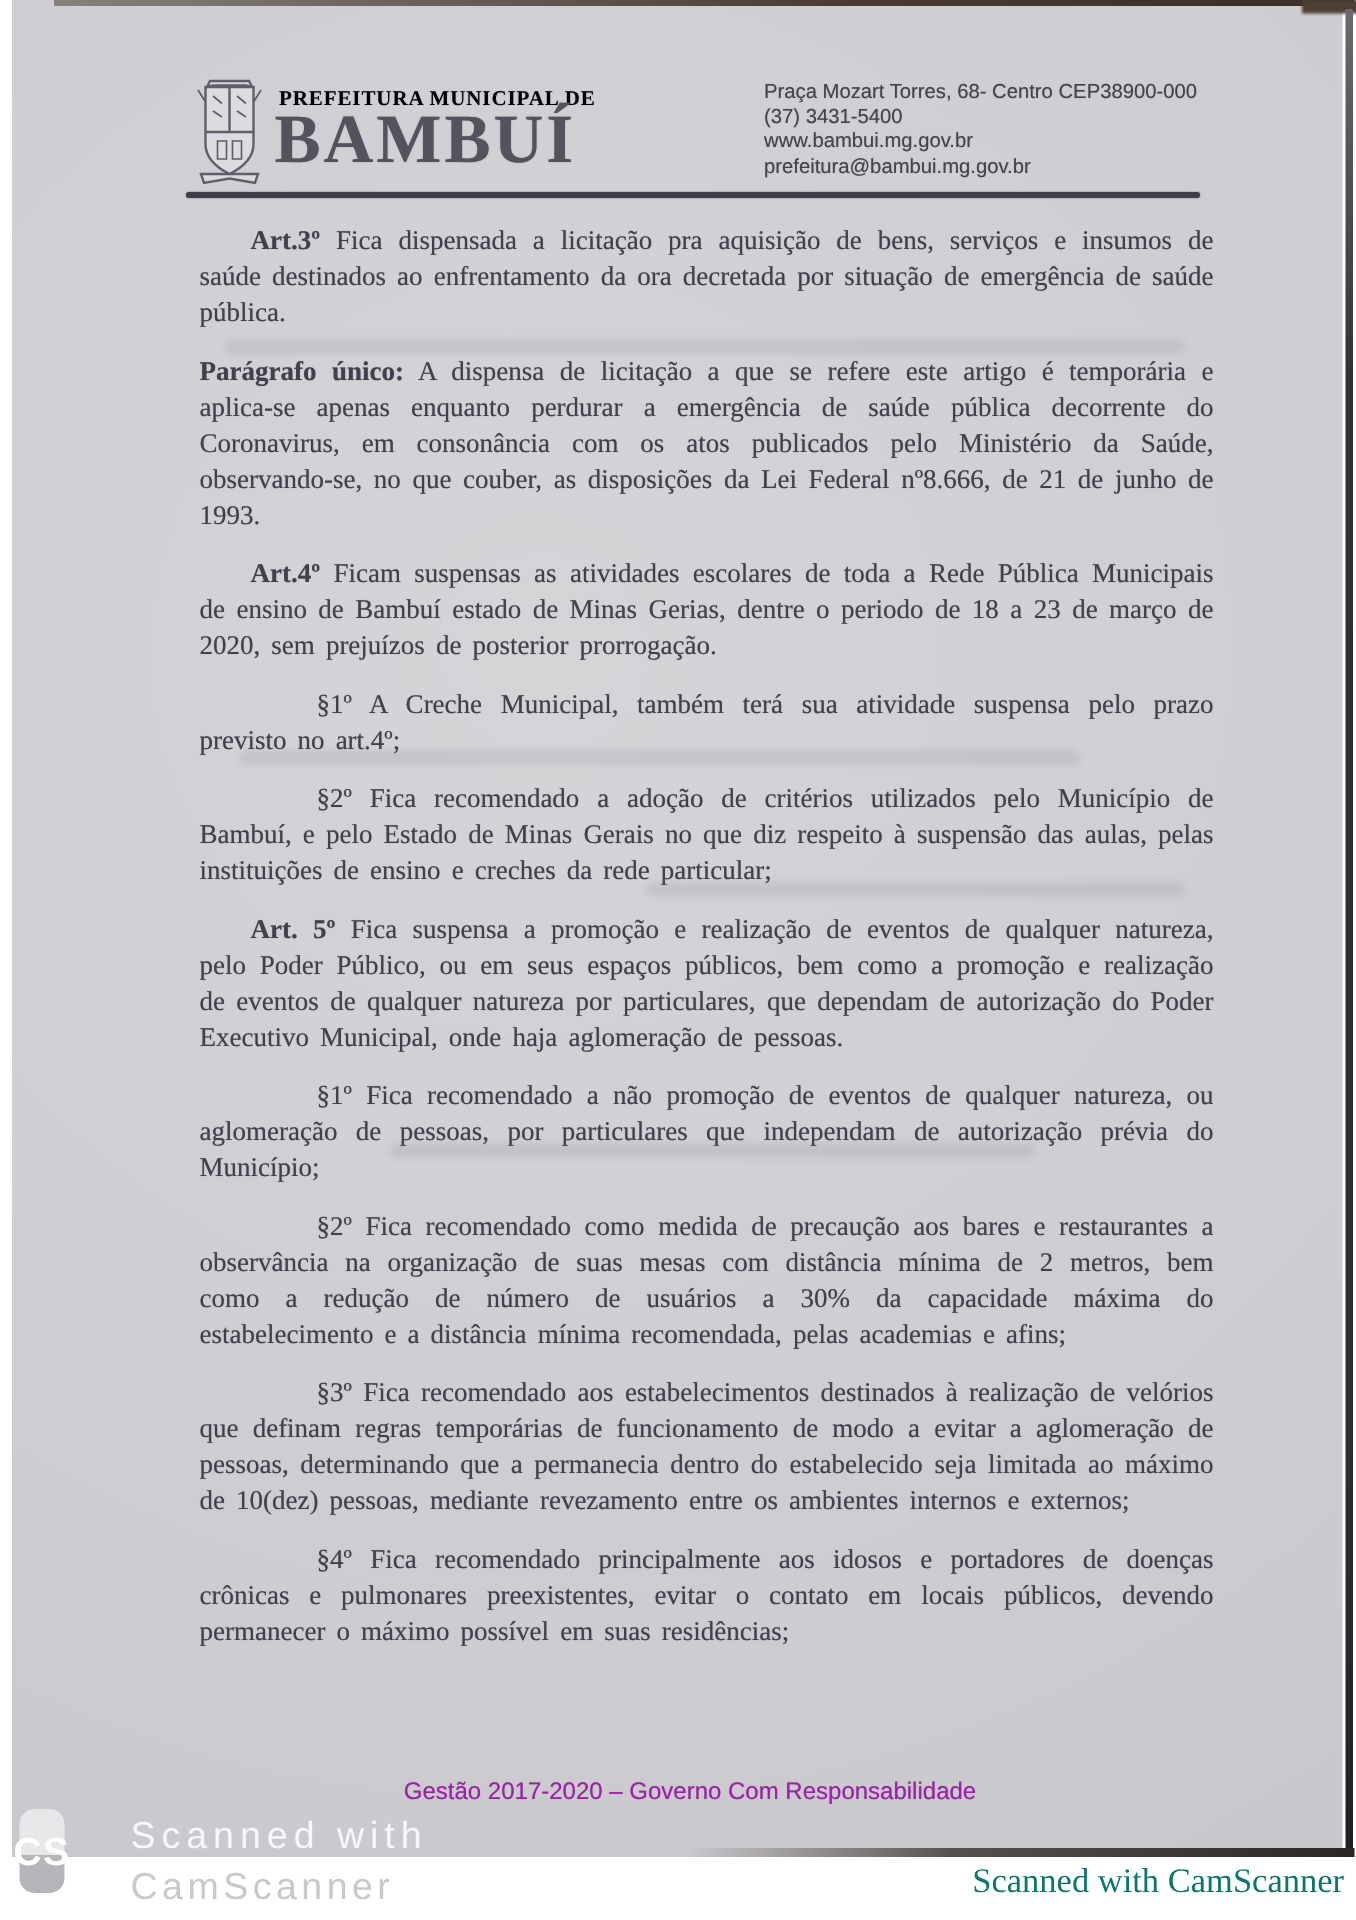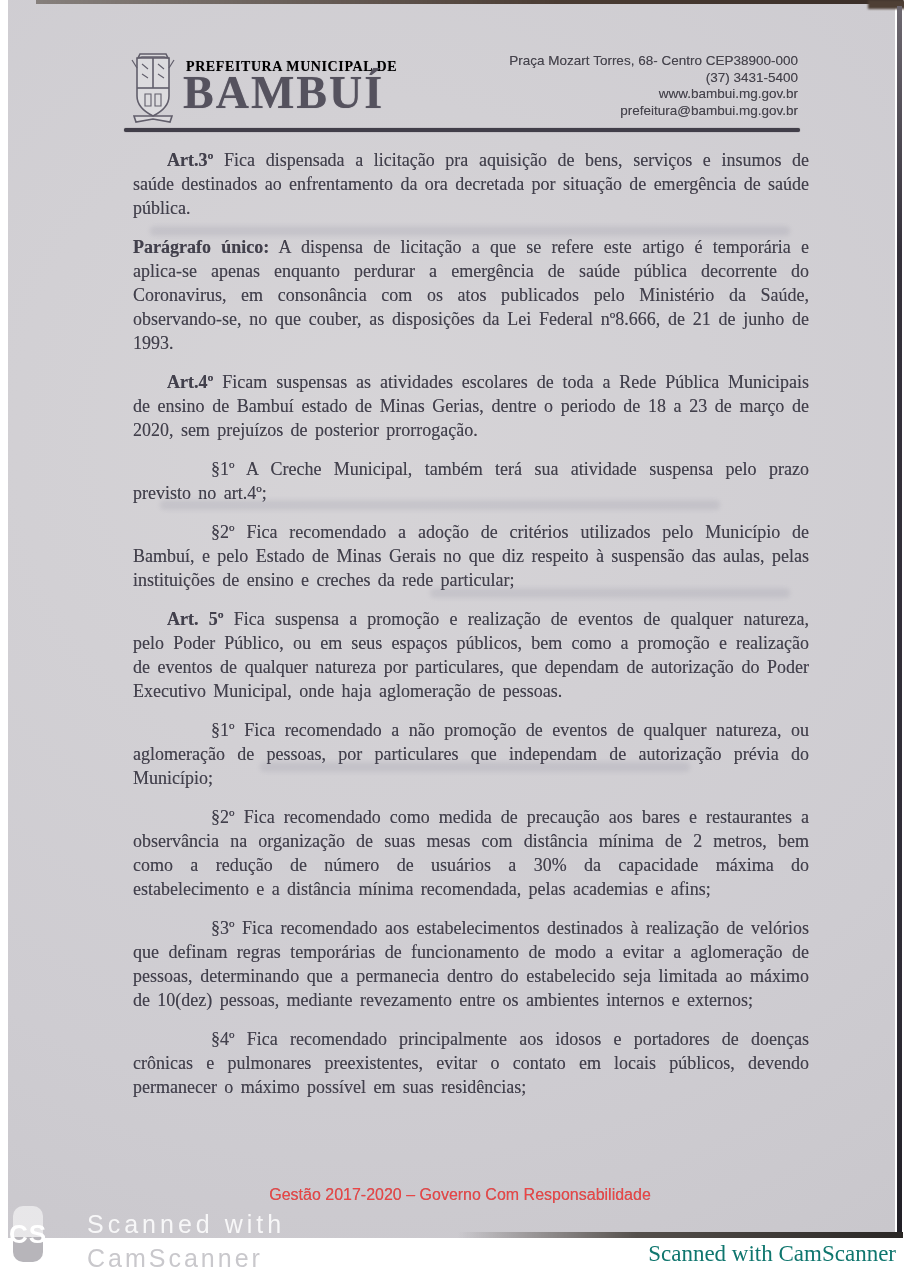--- a/index.html
+++ b/index.html
@@ -27,21 +27,21 @@
   .edge-bottom{position:absolute;left:450px;top:1232px;width:445px;height:6px;
     background:linear-gradient(90deg, rgba(80,75,72,0), #55504c 40%, #2a2725);
     filter:blur(.5px);}
   .corner-tr{position:absolute;left:860px;top:0;width:44px;height:9px;background:#4e3f34;filter:blur(1px);}
 
   
   .org-small{position:absolute;left:186px;top:59px;font-size:14px;font-weight:bold;
     letter-spacing:.6px;color:#000000;text-shadow:0 0 .7px rgba(81,78,90,.6);}
   .org-large{position:absolute;left:183px;top:66px;font-size:46px;font-weight:bold;
     letter-spacing:2px;color:#55525e;text-shadow:0 0 .8px rgba(85,82,94,.55);}
-  .contact{position:absolute;right:106px;top:53px;text-align:right;
+  .contact{position:absolute;right:106px;top:53px;
     font-family:"Liberation Sans",sans-serif;font-size:13.5px;line-height:16.5px;
     color:#45434c;text-shadow:0 0 .6px rgba(69,67,76,.5);}
   .rule{position:absolute;left:124px;top:128px;width:676px;height:4px;background:#413e49;
     border-radius:2px;box-shadow:0 0 1px rgba(50,48,60,.8);}
   .crest{position:absolute;left:126px;top:48px;}
 
   
   .doc-body{position:absolute;left:133px;top:148px;width:676px;
     font-size:18px;line-height:24px;color:var(--ink);text-align:justify;
     word-spacing:.16em;text-shadow:0 0 .6px rgba(66,64,76,.55);}
@@ -49,21 +49,21 @@
   .ind-art{text-indent:34px;}
   .ind-para{text-indent:78px;}
   .ind-none{text-indent:0;}
 
   
   .ghost{position:absolute;height:10px;border-radius:5px;
     background:rgba(100,96,122,.12);filter:blur(2px);}
 
   
   .slogan{position:absolute;left:122px;top:1186px;width:676px;text-align:center;
-    font-family:"Liberation Sans",sans-serif;font-size:16px;color:#ef4444;
+    font-family:"Liberation Sans",sans-serif;font-size:16px;color:#a21caf;
     text-shadow:0 0 .5px rgba(59,58,68,.5);}
 
   
   .wm-left{position:absolute;left:13px;top:1206px;display:flex;align-items:flex-start;
     font-family:"Liberation Sans",sans-serif;}
   .cs-badge{width:30px;height:56px;border-radius:10px;margin-right:22px;
     background:linear-gradient(180deg, rgba(255,255,255,.55) 0 55%, #b7b5ba 55% 100%);
     display:flex;align-items:center;justify-content:center;
     font-weight:bold;font-size:26px;color:#ffffff;letter-spacing:1px;}
   .wm-left-lines{padding-top:4px;margin-left:22px;}

